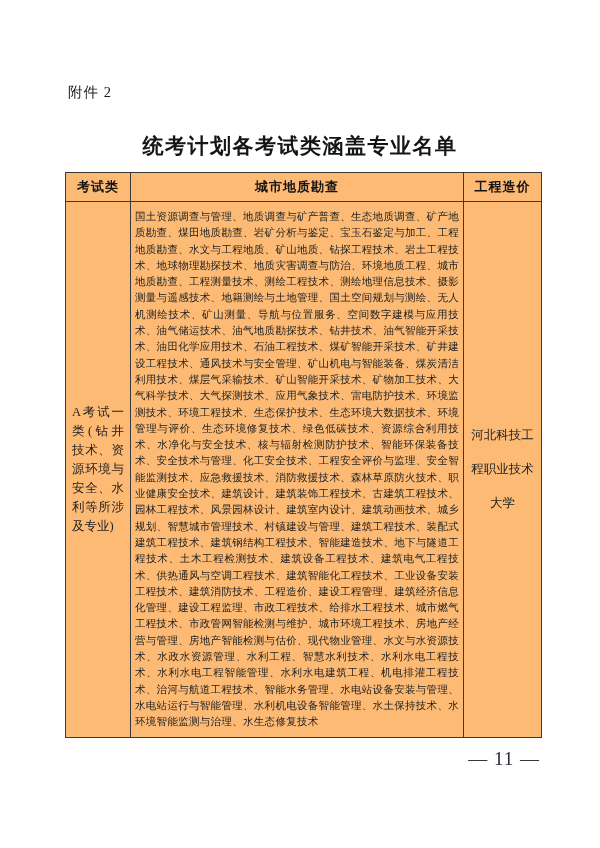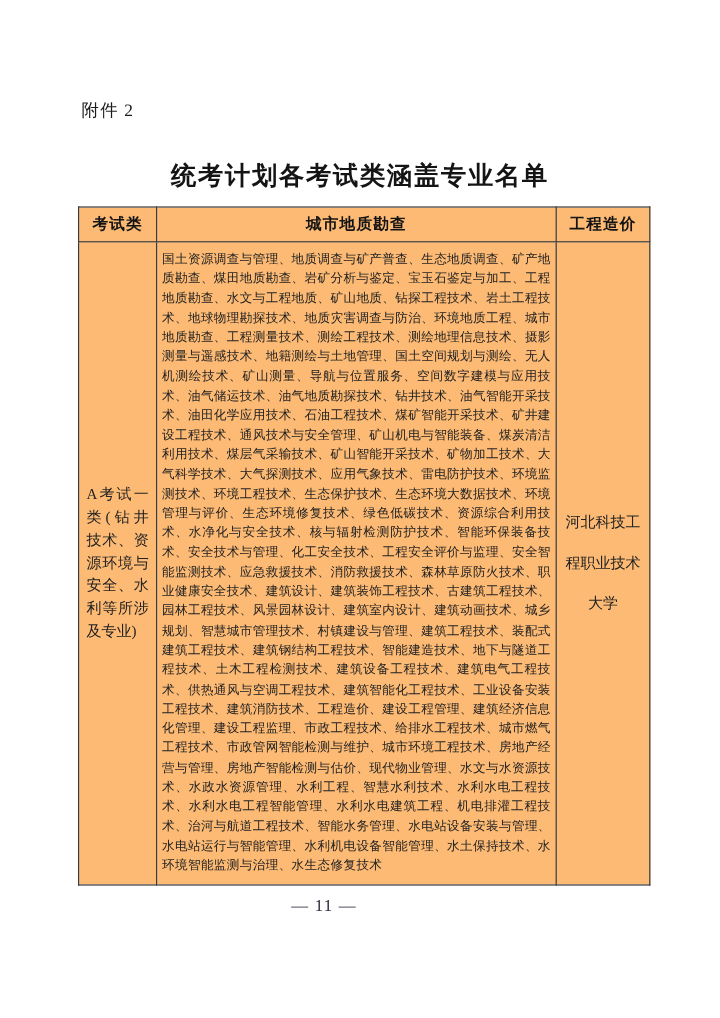--- a/index.html
+++ b/index.html
@@ -81,22 +81,22 @@
     font-size: 12.5px;
     line-height: 34px;
     padding: 0 6px;
     word-break: break-all;
     color: #222222;
   }
   .page-number {
     position: absolute;
     left: 0; top: 748px;
     width: 540px;
-    text-align: center;
-    font-size: 14px;
+    text-align: right;
+    font-size: 19px;
     letter-spacing: 1px;
     color: #2a2a3a;
   }
 </style>
 </head>
 <body>
 
 <div class="page">
 
   <div class="attachment">附件 2</div>

